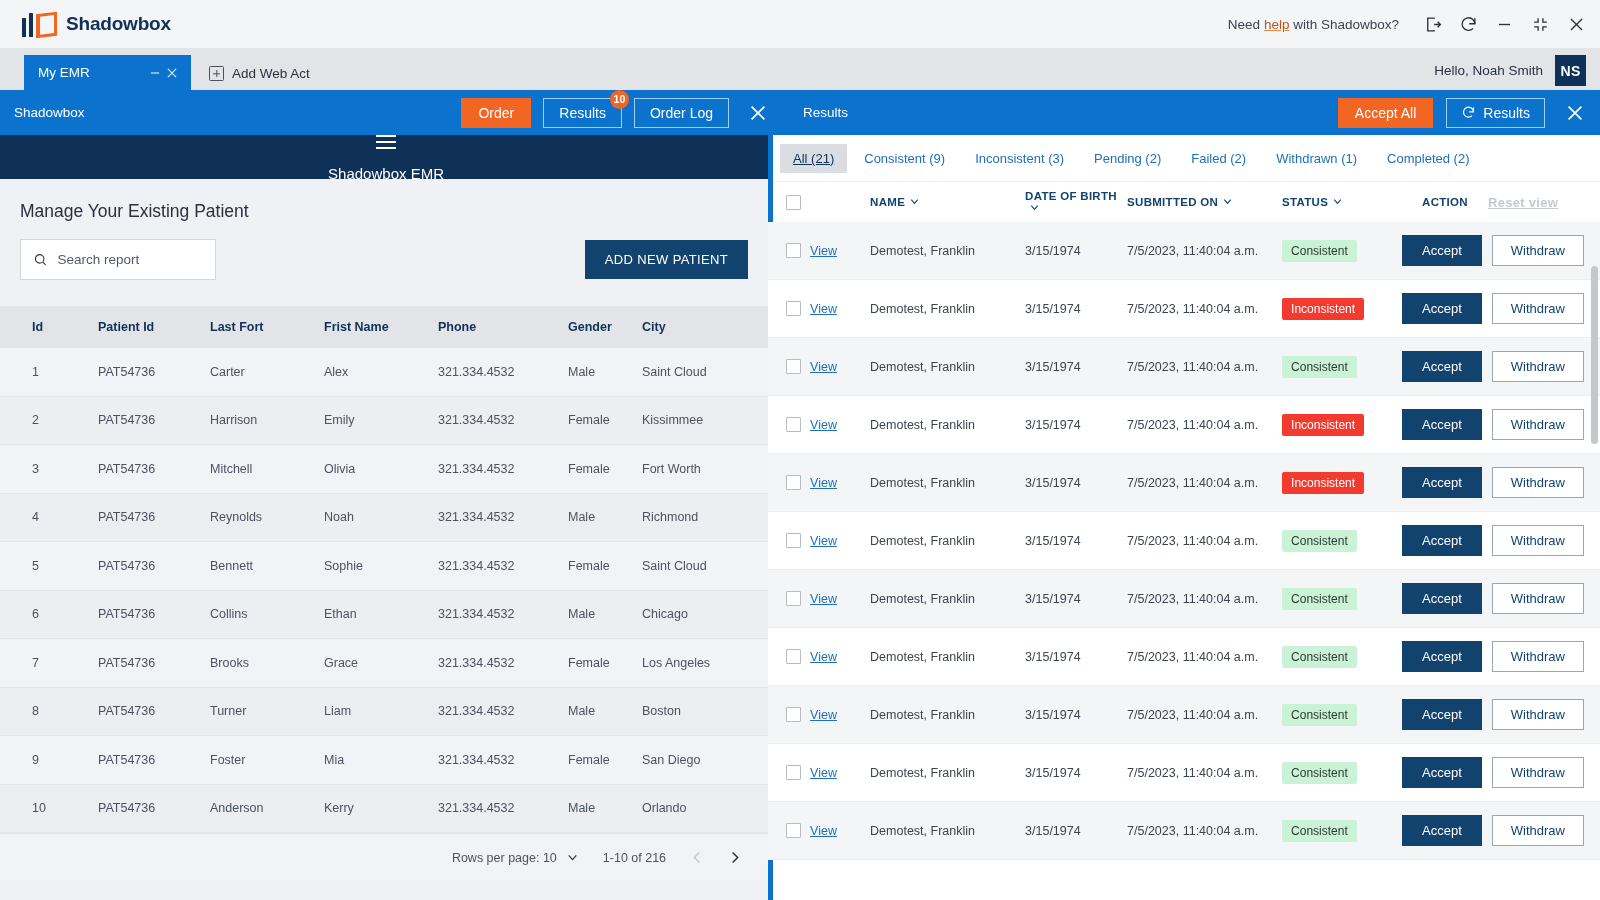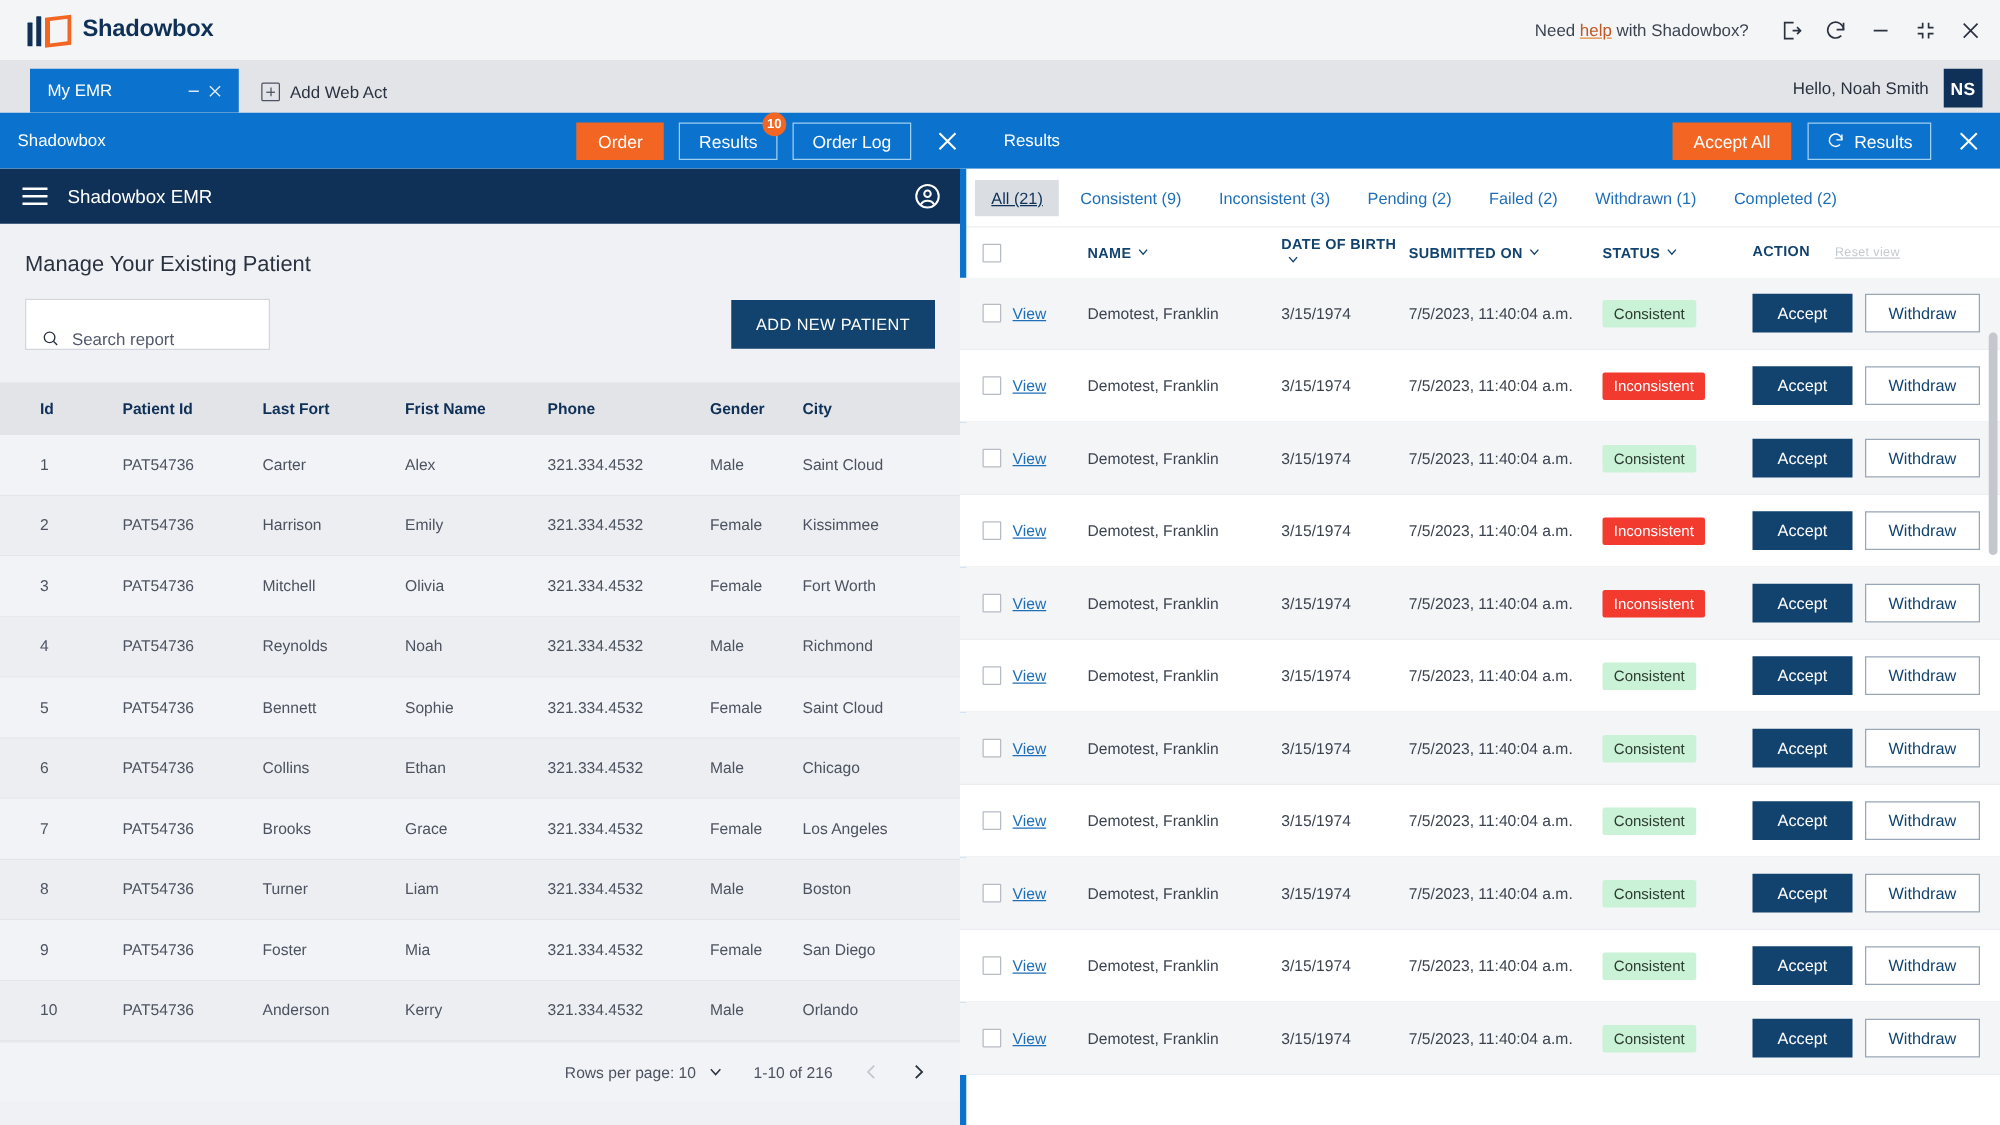--- a/index.html
+++ b/index.html
@@ -93,33 +93,33 @@
     display: flex; align-items: center; gap: 7px; font-family: inherit;
   }
 
   
   .body-split { display: flex; height: 807px; }
 
   
   .left-panel { width: 785px; background: #eff1f4; display: flex; flex-direction: column; }
   .emr-bar {
     height: 44px; background: #0f3057; display: flex; align-items: center;
-    padding: 0 14px 0 18px; gap: 16px;
+    padding: 0 14px 0 18px; gap: 16px; flex-direction: column;
   }
   .hamburger { width: 20px; display: flex; flex-direction: column; gap: 4px; cursor: pointer; }
   .hamburger span { height: 2px; background: #fff; display: block; }
   .emr-title { color: #fff; font-size: 15px; flex: 1; }
   .acct-icon { width: 24px; height: 24px; color: #fff; cursor: pointer; }
 
   .manage-head { padding: 22px 20px 0 20px; }
   .manage-title { font-size: 17.5px; color: #2a3240; font-weight: 400; }
   .search-row { display: flex; align-items: center; justify-content: space-between; margin-top: 17px; }
   .search-box {
     width: 196px; height: 41px; background: #fff; border: 1px solid #d3d7dd;
-    display: flex; align-items: flex-end; gap: 10px; padding: 0 12px;
+    display: flex; align-items: center; gap: 10px; padding: 0 12px;
   }
   .search-box svg { width: 17px; height: 17px; color: #2a3240; }
   .search-box input {
     border: none; outline: none; font-size: 13.5px; color: #2a3240;
     font-family: inherit; width: 100%; background: transparent;
   }
   .search-box input::placeholder { color: #52596a; }
   .btn-addpatient {
     background: #12436f; color: #fff; border: none; font-size: 13px;
     padding: 12px 20px; letter-spacing: 0.35px; cursor: pointer; font-family: inherit;
@@ -179,27 +179,27 @@
     background: #fff;
   }
   .res-row:nth-child(odd) { background: #f4f5f7; }
   .k-check { width: 42px; padding-left: 18px; }
   .k-view  { width: 60px; }
   .k-name  { width: 155px; }
   .k-dob   { width: 102px; }
   .k-sub   { width: 155px; }
   .k-status{ width: 120px; }
   .k-action{ flex: 1; display: flex; gap: 10px; padding-right: 16px; }
-  .res-head .k-action { display: flex; gap: 20px; align-items: center; }
+  .res-head .k-action { display: flex; gap: 20px; align-items: center; margin-left: 20px; }
 
   .cbox { width: 15px; height: 15px; border: 1.4px solid #b6bbc4; background: #fff; border-radius: 1px; cursor: pointer; display: block; }
   .view-link { color: #1f6fb8; text-decoration: underline; cursor: pointer; }
   .sort-ic { width: 11px; height: 11px; display: inline-block; vertical-align: -1px; margin-left: 4px; color: #12436f; }
   .hd-cell { cursor: pointer; }
-  .reset-view { color: #c5c9d0; text-decoration: underline; font-weight: 400; font-size: 10px; cursor: pointer; }
+  .reset-view { color: #c5c9d0; text-decoration: underline; font-weight: 700; font-size: 13px; cursor: pointer; }
 
   .pill { display: inline-block; padding: 4px 9px; font-size: 12px; border-radius: 2px; }
   .pill.consistent { background: #c9f2d6; color: #2e3b33; }
   .pill.inconsistent { background: #f33a2f; color: #fff; }
 
   .btn-accept {
     background: #12436f; color: #fff; border: none; font-size: 13px;
     padding: 8px 20px; cursor: pointer; font-family: inherit;
   }
   .btn-withdraw {

